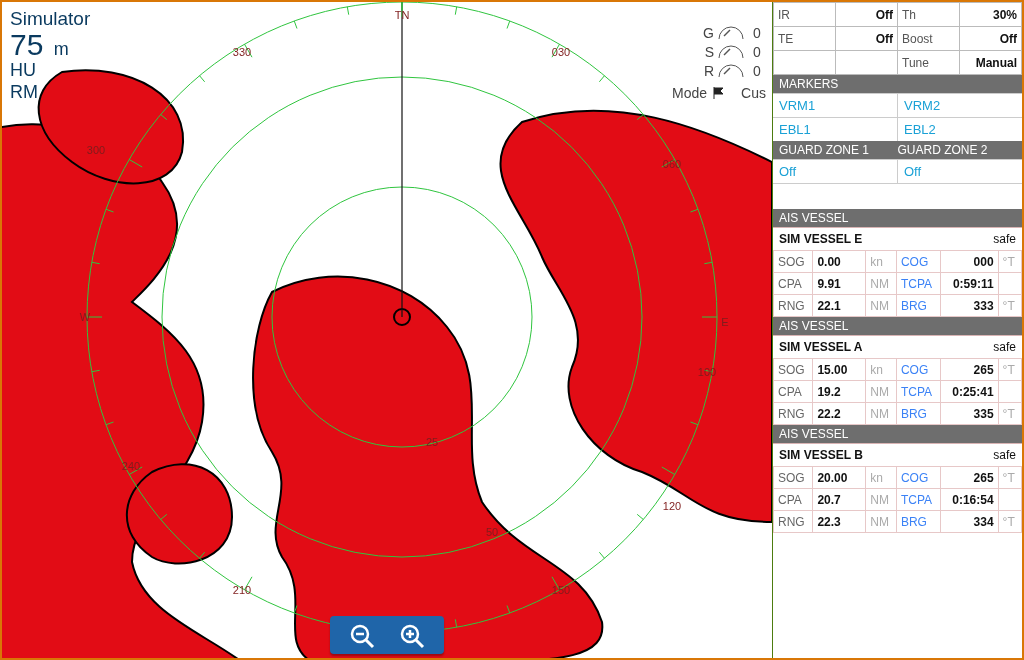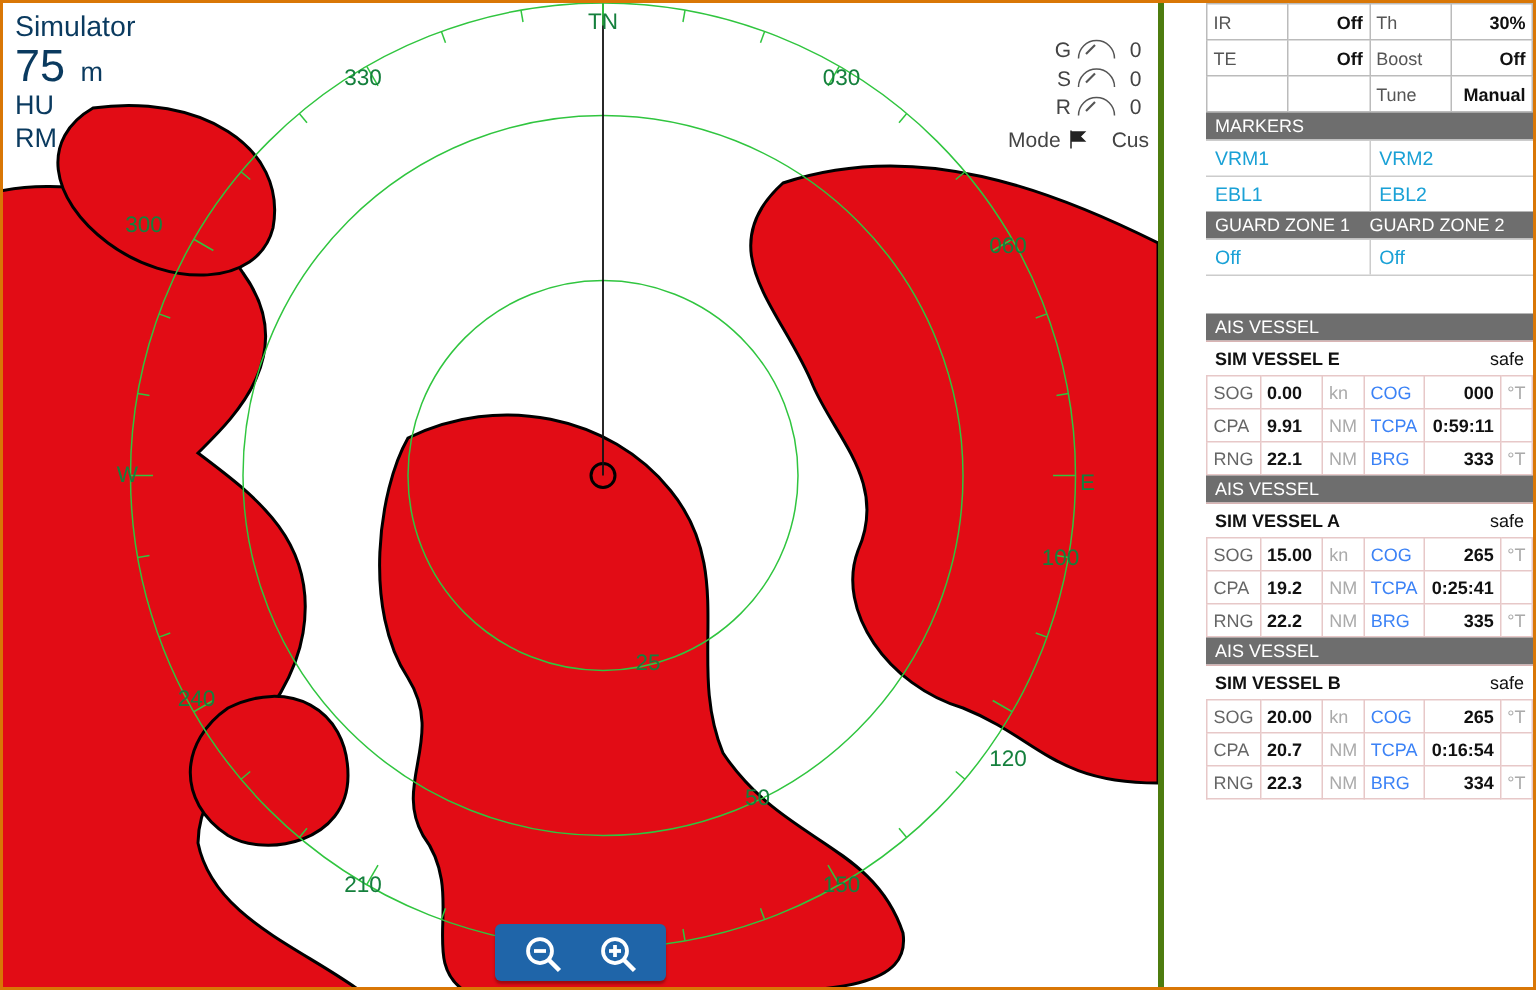--- a/index.html
+++ b/index.html
@@ -1,27 +1,27 @@
 <!DOCTYPE html>
 <html><head>
 <meta charset="utf-8">
 <style>
   * { box-sizing: border-box; }
   body { margin:0; font-family: "Segoe UI", Arial, sans-serif; background:#fff; }
   .app { display:flex; width:1024px; height:660px; border:2px solid #d97706; }
   .radar { position:relative; flex:0 0 770px; height:100%; overflow:hidden; background:#fff; }
-  .sidebar { flex:1; height:100%; font-size:12px; color:#222; border-left:4px solid #4d7c0f; overflow:hidden;padding-left:28px;}
+  .sidebar { flex:1; height:100%; font-size:12px; color:#222; border-left:1px solid #4d7c0f; overflow:hidden;}
   
   .tl { position:absolute; top:6px; left:8px; color:#0a3a5f; font-family:"Segoe UI Light", Arial; }
   .tl .simlab { font-size:19px; }
   .tl .range  { font-size:30px; line-height:1; }
   .tl .range .unit{ font-size:18px; margin-left:2px;}
   .tl .sub1, .tl .sub2 { font-size:18px; line-height:1.2;}
   
-  .brg { position:absolute; color:#15803d; font-size:15px; transform:translate(-50%,-50%); }
+  .brg { position:absolute; color:#7f1d1d; font-size:11px; transform:translate(-50%,-50%); }
   
   .gsr { position:absolute; right:6px; top:20px; text-align:right; font-size:14px; color:#444;}
   .gsr .row{ display:flex; align-items:center; justify-content:flex-end; margin:3px 0;}
   .gsr .lab{ width:18px; text-align:right;}
   .gsr .arc{ display:inline-block; width:26px; height:14px; margin:0 4px;}
   .gsr .val{ width:18px; text-align:center;}
   .gsr .moderow{ margin-top:6px;}
   .gsr svg{ display:block;}
 
   
@@ -158,21 +158,21 @@
     <span class="brg" style="left:670px; top:478px;margin-top:26px;">120</span>
     <span class="brg" style="left:559px; top:588px;">150</span>
     <span class="brg" style="left:705px; top:370px;">100</span>
     <span class="brg" style="left:400px; top:630px;">S</span>
     <span class="brg" style="left:240px; top:588px;">210</span>
     <span class="brg" style="left:129px; top:464px;">240</span>
     <span class="brg" style="left:83px;  top:315px;">W</span>
     <span class="brg" style="left:94px; top:148px;">300</span>
     <span class="brg" style="left:240px; top:50px;">330</span>
     <span class="brg" style="left:430px; top:440px;">25</span>
-    <span class="brg" style="left:490px; top:530px;margin-left:13px;">50</span>
+    <span class="brg" style="left:490px; top:530px;">50</span>
 
     <div class="tl">
        <div class="simlab">Simulator</div>
        <div class="range"><span>75</span> <span class="unit">m</span></div>
        <div class="sub1">HU</div>
        <div class="sub2">RM</div>
     </div>
 
     <div class="gsr">
       <div class="row">

